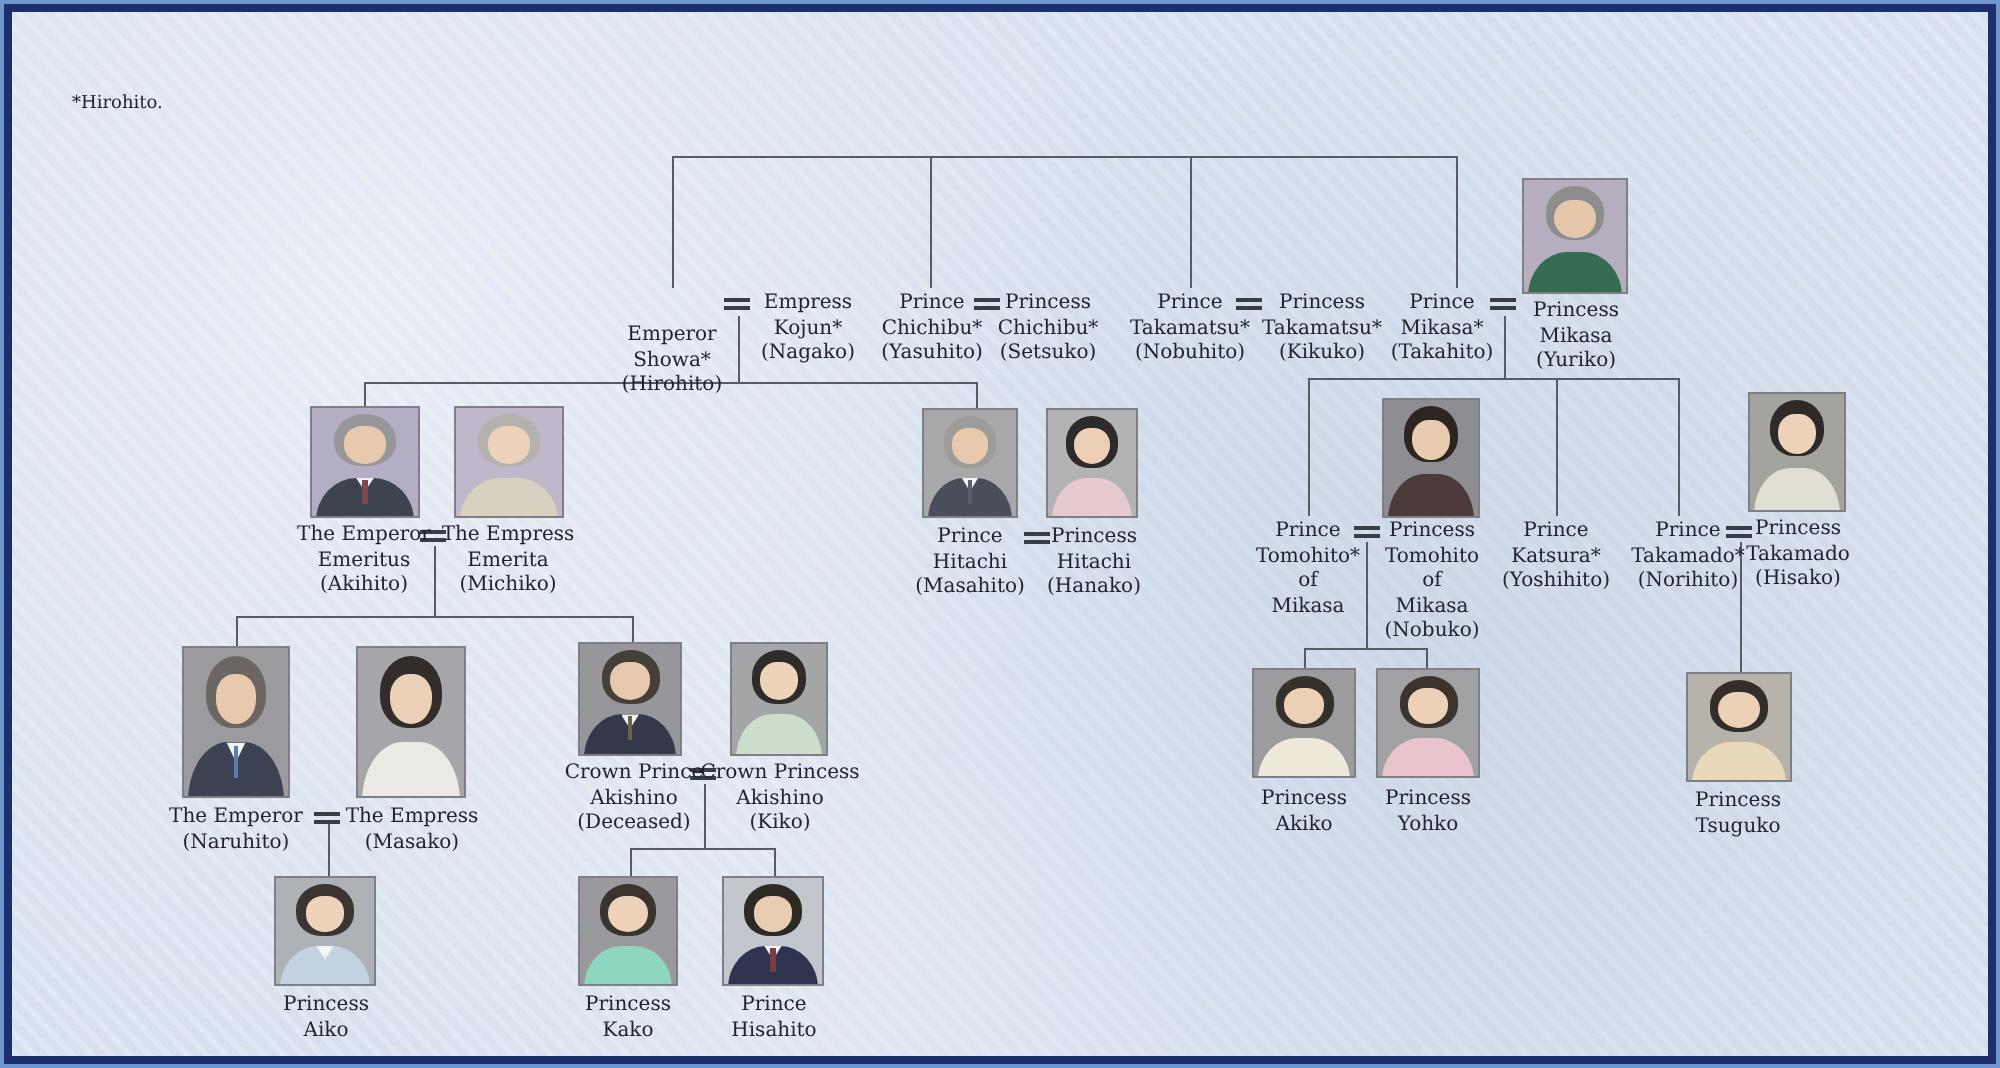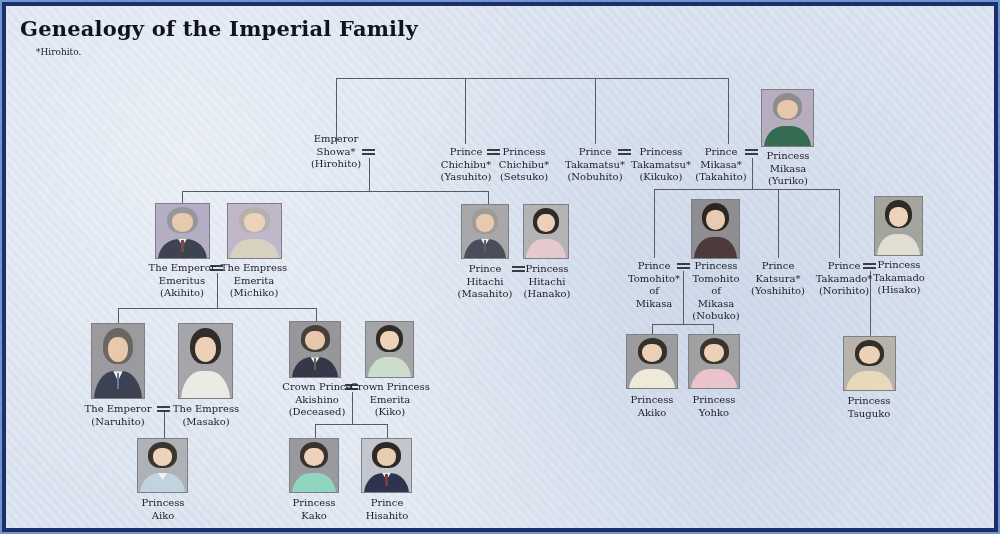--- a/index.html
+++ b/index.html
@@ -28,21 +28,20 @@
   .pp-body{left:4%;top:64%;width:92%;height:42%;border-radius:42% 42% 0 0/95% 95% 0 0}
   .pp-collar{left:41%;top:64%;width:18%;height:13%;clip-path:polygon(0 0,100% 0,50% 100%)}
   .pp-tie{left:47.5%;top:66%;width:5%;height:22%}
 </style>
 </head>
 <body>
 
 <div class="frame">
  <div class="inner">
 
-  <div class="title">Genealogy of the Imperial Family</div>
   <div class="legend">*Hirohito.</div>
 
   <div class="ln" style="left:330px;top:72px;width:393px;height:1px"></div>
   <div class="ln" style="left:330px;top:72px;width:1px;height:66px"></div>
   <div class="ln" style="left:459px;top:72px;width:1px;height:66px"></div>
   <div class="ln" style="left:589px;top:72px;width:1px;height:66px"></div>
   <div class="ln" style="left:722px;top:72px;width:1px;height:66px"></div>
 
   <div class="ln" style="left:363px;top:152px;width:1px;height:34px"></div>
   <div class="ln" style="left:176px;top:185px;width:307px;height:1px"></div>
@@ -175,23 +174,26 @@
         <div class="pp pp-body" style="background: rgb(142, 214, 191);"></div>
       </div>
   <div class="photo" style="left: 355px; top: 432px; width: 51px; height: 55px; background: rgb(195, 199, 205);">
         <div class="pp pp-hair" style="background: rgb(45, 42, 38);"></div>
         <div class="pp pp-face" style="background: rgb(233, 205, 178);"></div>
         <div class="pp pp-body" style="background: rgb(46, 52, 80);"></div>
         <div class="pp pp-collar" style="background: rgb(242, 242, 242);"></div>
         <div class="pp pp-tie" style="background: rgb(122, 61, 70);"></div>
       </div>
 
-  <div class="caption" style="left:285px;top:127px">Emperor
+  <div class="caption" style="left:285px;top:156px">Emperor
 Showa*
 (Hirohito)</div>
+  <div class="caption" style="left:353px;top:140px">Empress
+Kojun*
+(Nagako)</div>
   <div class="caption" style="left:415px;top:140px">Prince
 Chichibu*
 (Yasuhito)</div>
   <div class="caption" style="left:473px;top:140px">Princess
 Chichibu*
 (Setsuko)</div>
   <div class="caption" style="left:544px;top:140px">Prince
 Takamatsu*
 (Nobuhito)</div>
   <div class="caption" style="left:610px;top:140px">Princess
@@ -234,21 +236,21 @@
 Takamado
 (Hisako)</div>
   <div class="caption" style="left:67px;top:397px">The Emperor
 (Naruhito)</div>
   <div class="caption" style="left:155px;top:397px">The Empress
 (Masako)</div>
   <div class="caption" style="left:266px;top:375px">Crown Prince
 Akishino
 (Deceased)</div>
   <div class="caption" style="left:339px;top:375px">Crown Princess
-Emerita
+Akishino
 (Kiko)</div>
   <div class="caption" style="left:601px;top:388px">Princess
 Akiko</div>
   <div class="caption" style="left:663px;top:388px">Princess
 Yohko</div>
   <div class="caption" style="left:818px;top:389px">Princess
 Tsuguko</div>
   <div class="caption" style="left:112px;top:491px">Princess
 Aiko</div>
   <div class="caption" style="left:263px;top:491px">Princess

